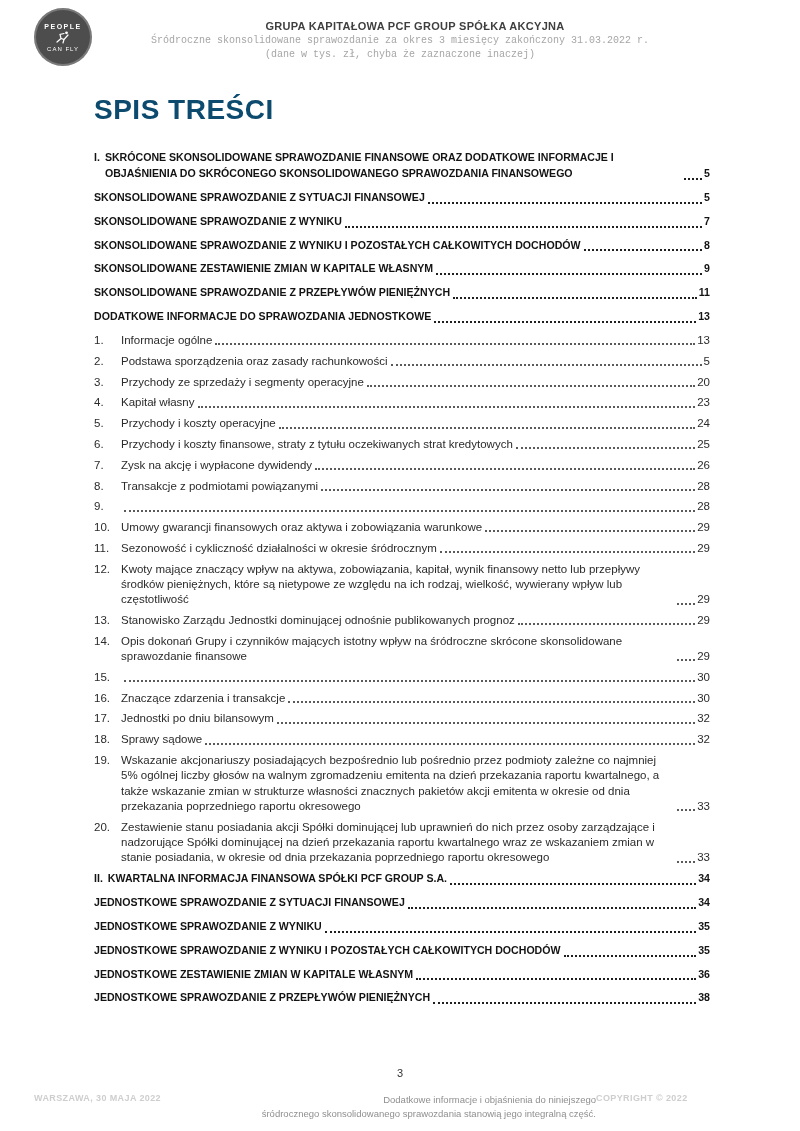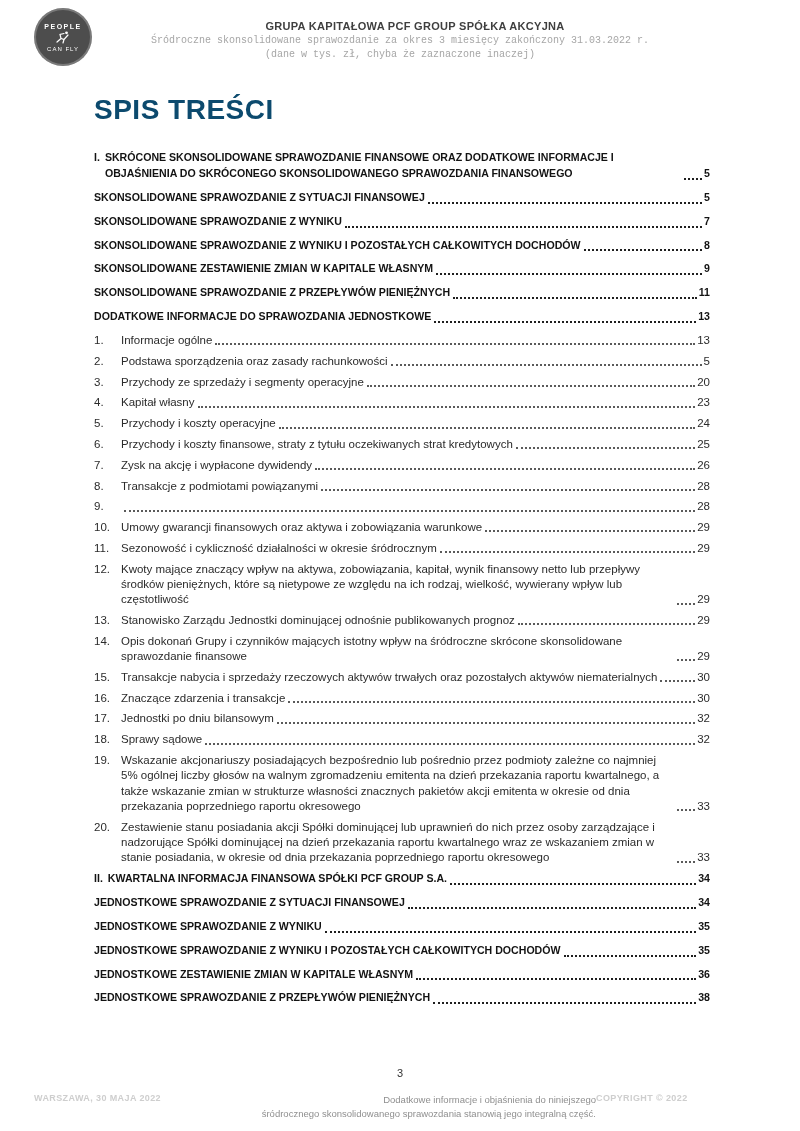--- a/index.html
+++ b/index.html
@@ -202,21 +202,20 @@
         <span class="toc-page">29</span>
       </div>
       <div class="toc-row item">
         <span class="toc-num">14.</span>
         <span class="toc-label">Opis dokonań Grupy i czynników mających istotny wpływ na śródroczne skrócone skonsolidowane sprawozdanie finansowe</span>
         <span class="toc-dots"></span>
         <span class="toc-page">29</span>
       </div>
       <div class="toc-row item">
         <span class="toc-num">15.</span>
-        <span class="toc-label">Transakcje nabycia i sprzedaży rzeczowych aktywów trwałych oraz pozostałych aktywów niematerialnych</span>
         <span class="toc-dots"></span>
         <span class="toc-page">30</span>
       </div>
       <div class="toc-row item">
         <span class="toc-num">16.</span>
         <span class="toc-label">Znaczące zdarzenia i transakcje</span>
         <span class="toc-dots"></span>
         <span class="toc-page">30</span>
       </div>
       <div class="toc-row item">

